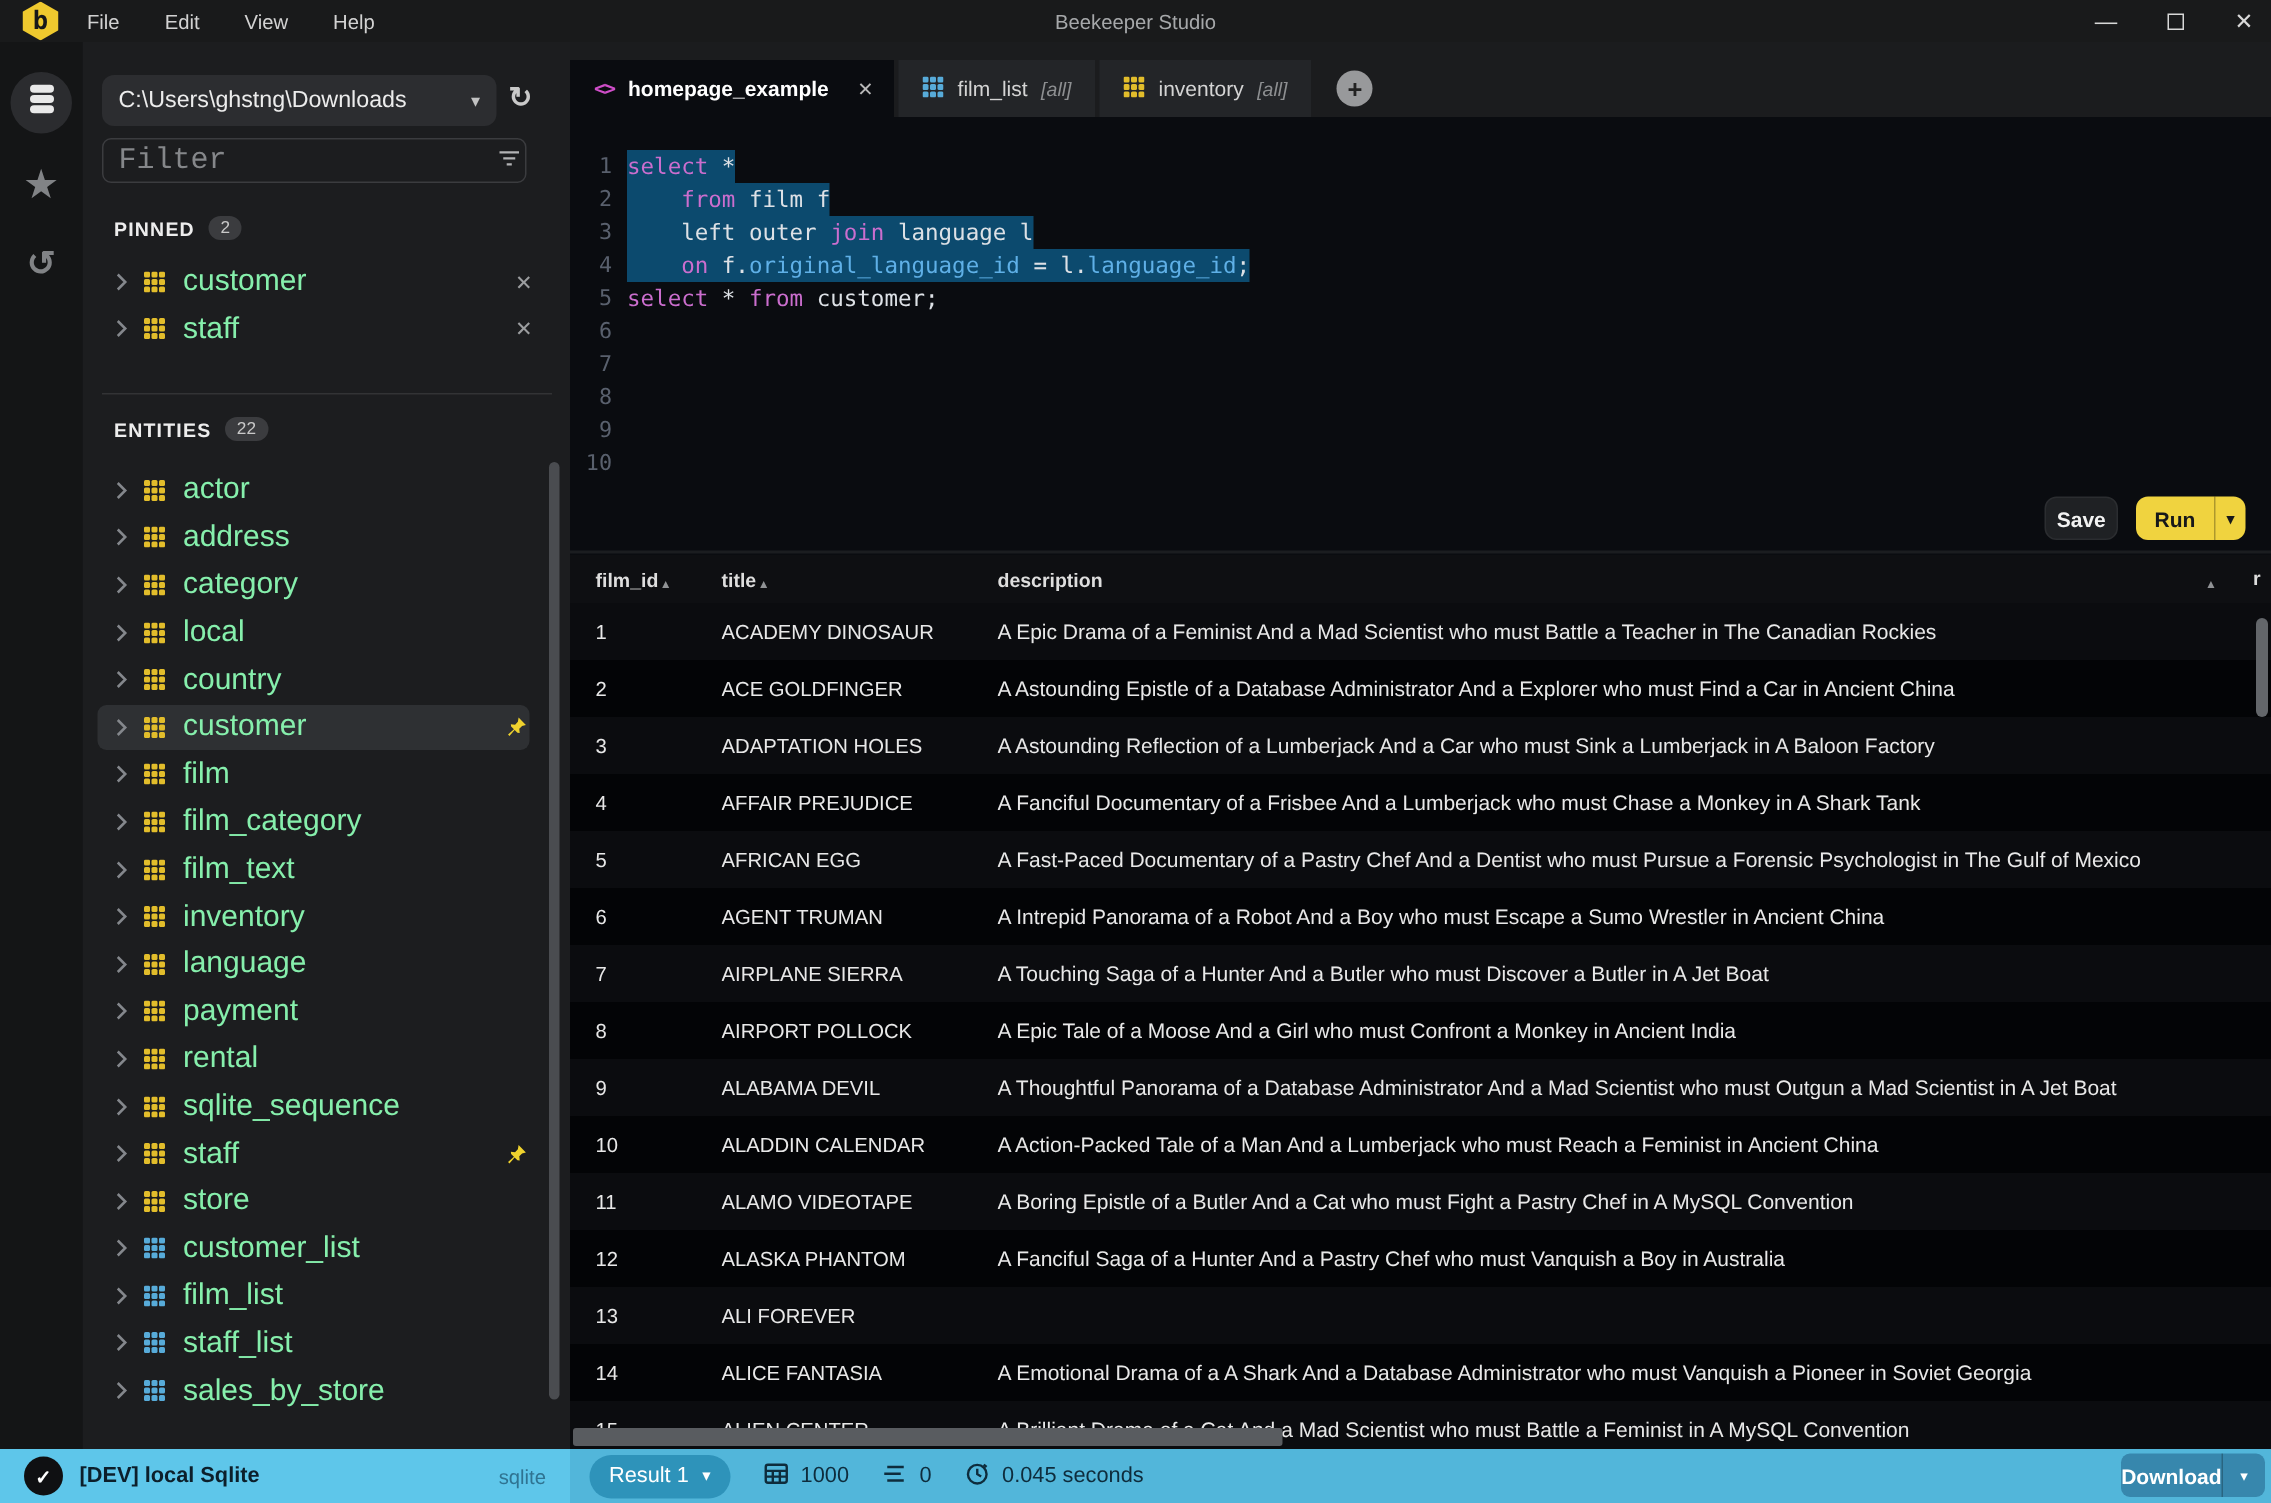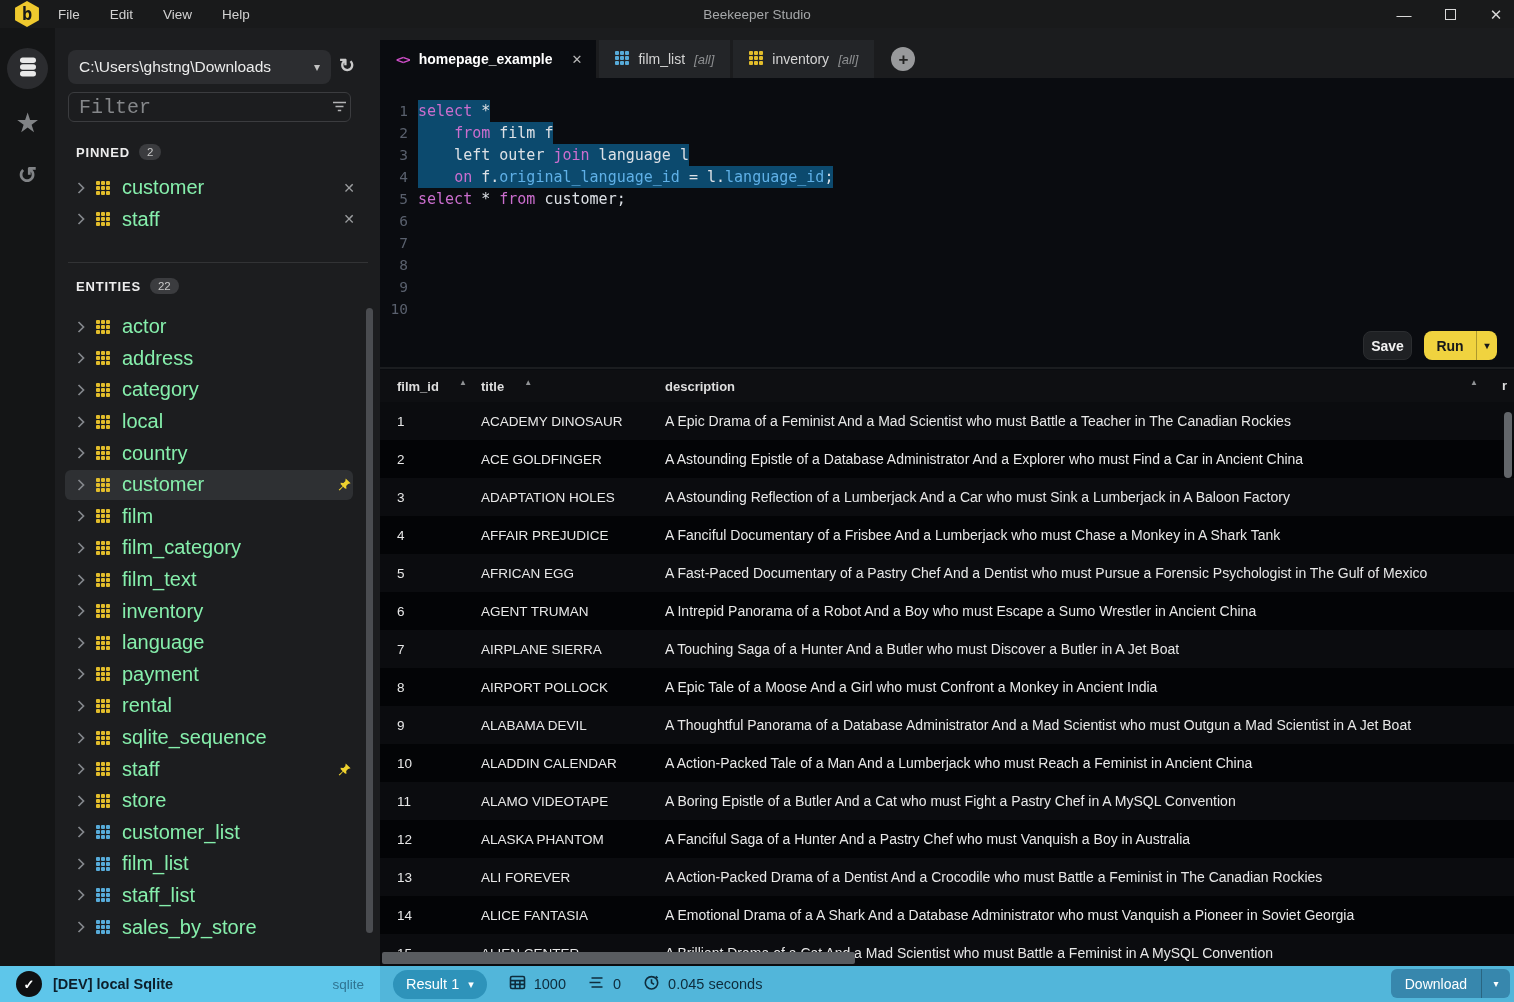--- a/index.html
+++ b/index.html
@@ -88,21 +88,21 @@
   .run-btn{position:absolute;left:1044px;top:303px;width:73px;height:29px;background:#f0d33f;border-radius:8px;
            color:#17181a;font-weight:bold;font-size:14px;display:flex;align-items:center}
   .run-label{flex:1;text-align:center}
   .run-sep{width:1px;height:100%;background:rgba(0,0,0,.28)}
   .run-caret{width:20px;text-align:center;font-size:10px}
   .main-div{position:absolute;left:0;top:339px;width:1134px;height:2px;background:#1b1d20}
 
   #results-header{position:absolute;left:0;top:342px;width:1134px;height:32px;background:#0e0f12;display:grid;
                   grid-template-columns:84px 184px 1fr;align-items:center;padding-left:17px;font-size:13px;
                   font-weight:bold;color:#dedede}
-  .hdr-col{display:flex;align-items:flex-start;gap:20px;position:relative}
+  .hdr-col{display:flex;align-items:flex-end;gap:1px;position:relative}
   .sort-arrow{font-size:8px;color:#909295;line-height:1}
   .hdr-col .arrow-far{position:absolute;right:36px}
   .hdr-partial{position:absolute;right:2px;top:8px;font-size:13px;font-weight:bold;color:#dedede;width:10px;
                overflow:hidden}
   #rows{position:absolute;left:0;top:374px;width:1134px;height:564px;overflow:hidden}
   .t-row{height:38px;display:grid;grid-template-columns:84px 184px 1fr;align-items:center;padding-left:17px;
          font-size:13.5px;color:#e8e8e8;background:#030406}
   .t-row.odd{background:#0b0c0f}
   .cell-desc{font-size:14px;padding-right:32px;white-space:nowrap;overflow:hidden}
   .cell-title{white-space:nowrap;overflow:hidden}
@@ -116,21 +116,21 @@
                 font-size:13px;font-weight:bold;display:flex;align-items:center;justify-content:center}
   .conn-name{margin-left:11px;font-size:14.5px;font-weight:bold;color:#0c1f2b}
   .dialect{position:absolute;right:16px;font-size:13.5px;color:#2f7391}
   .sb-right{position:absolute;left:380px;top:0;right:0;height:36px;display:flex;align-items:center}
   .result-btn{margin-left:13px;height:29px;background:#2e93ba;border-radius:15px;display:flex;align-items:center;
               padding:0 13px;color:#fff;font-size:14.5px;gap:9px}
   .result-btn .caret{color:#fff;font-size:11px}
   .sb-stat{display:flex;align-items:center;gap:8px;color:#0e2c3c;font-size:14.5px;margin-left:22px}
   .dl-btn{position:absolute;right:4px;top:3px;height:29px;background:#3787ad;border-radius:6px;display:flex;
           align-items:center;color:#fff}
-  .dl-label{padding:0 14px;font-size:14px;font-weight:normal}
+  .dl-label{padding:0 0;font-size:14px;font-weight:bold}
   .dl-sep{width:1px;height:100%;background:rgba(0,0,0,.25)}
   .dl-caret{width:28px;text-align:center;font-size:10px}
 </style>
 </head>
 <body>
 
 <div id="screen">
 
   <div id="titlebar">
     <div class="logo">b</div>
@@ -839,21 +839,20 @@
           <span class="cell-desc">A Boring Epistle of a Butler And a Cat who must Fight a Pastry Chef in A MySQL Convention</span>
         </div>
         <div class="t-row">
           <span class="cell-id">12</span>
           <span class="cell-title">ALASKA PHANTOM</span>
           <span class="cell-desc">A Fanciful Saga of a Hunter And a Pastry Chef who must Vanquish a Boy in Australia</span>
         </div>
         <div class="t-row odd">
           <span class="cell-id">13</span>
           <span class="cell-title">ALI FOREVER</span>
-          <span class="cell-desc">A Action-Packed Drama of a Dentist And a Crocodile who must Battle a Feminist in The Canadian Rockies</span>
         </div>
         <div class="t-row">
           <span class="cell-id">14</span>
           <span class="cell-title">ALICE FANTASIA</span>
           <span class="cell-desc">A Emotional Drama of a A Shark And a Database Administrator who must Vanquish a Pioneer in Soviet Georgia</span>
         </div>
         <div class="t-row odd">
           <span class="cell-id">15</span>
           <span class="cell-title">ALIEN CENTER</span>
           <span class="cell-desc">A Brilliant Drama of a Cat And a Mad Scientist who must Battle a Feminist in A MySQL Convention</span>

